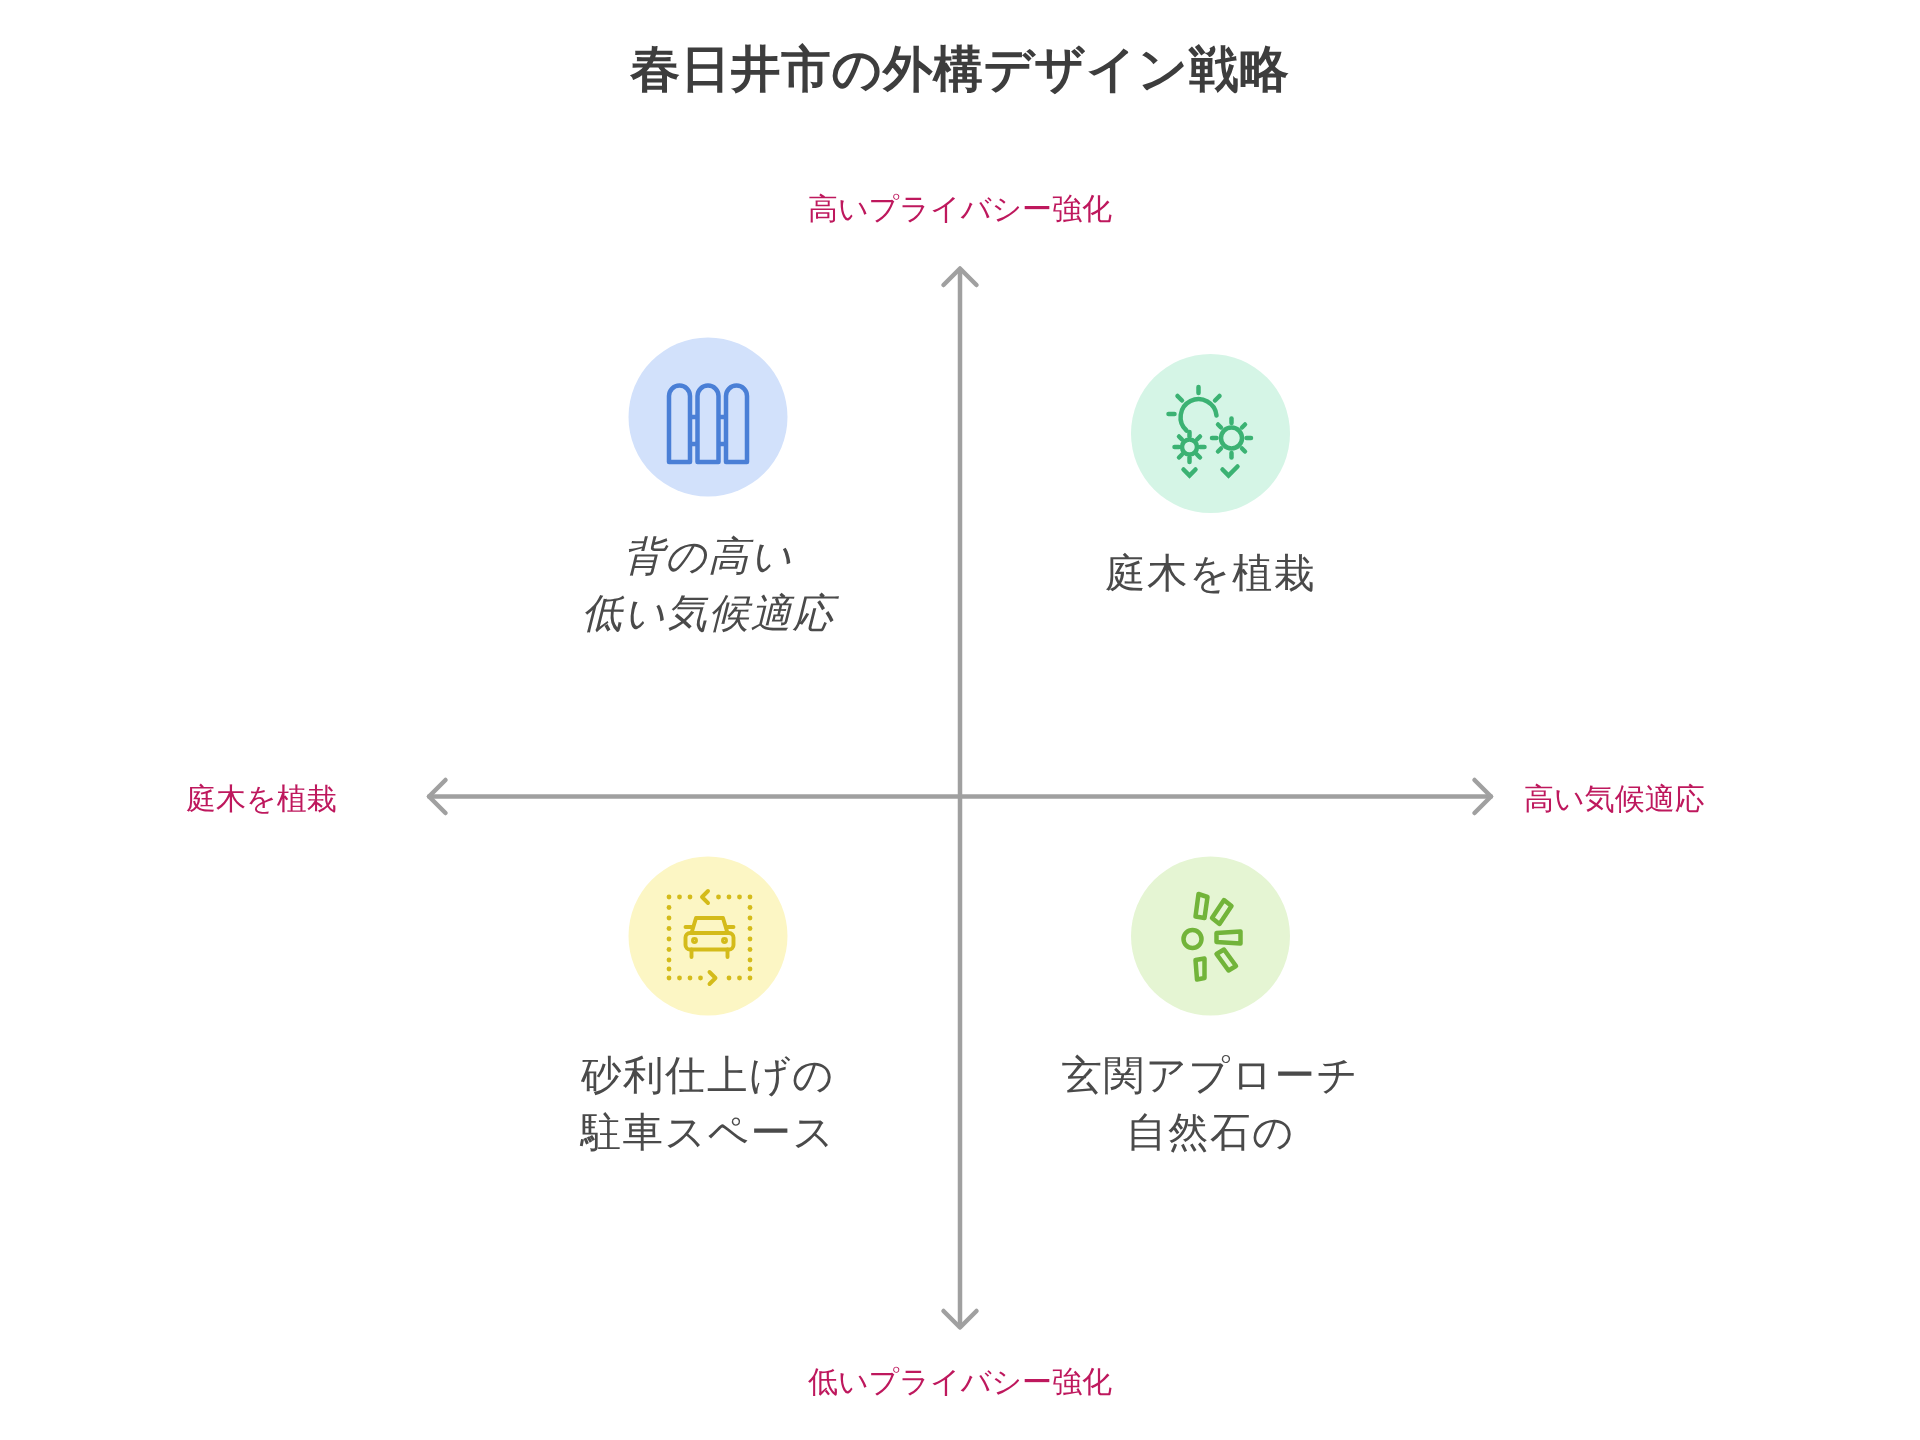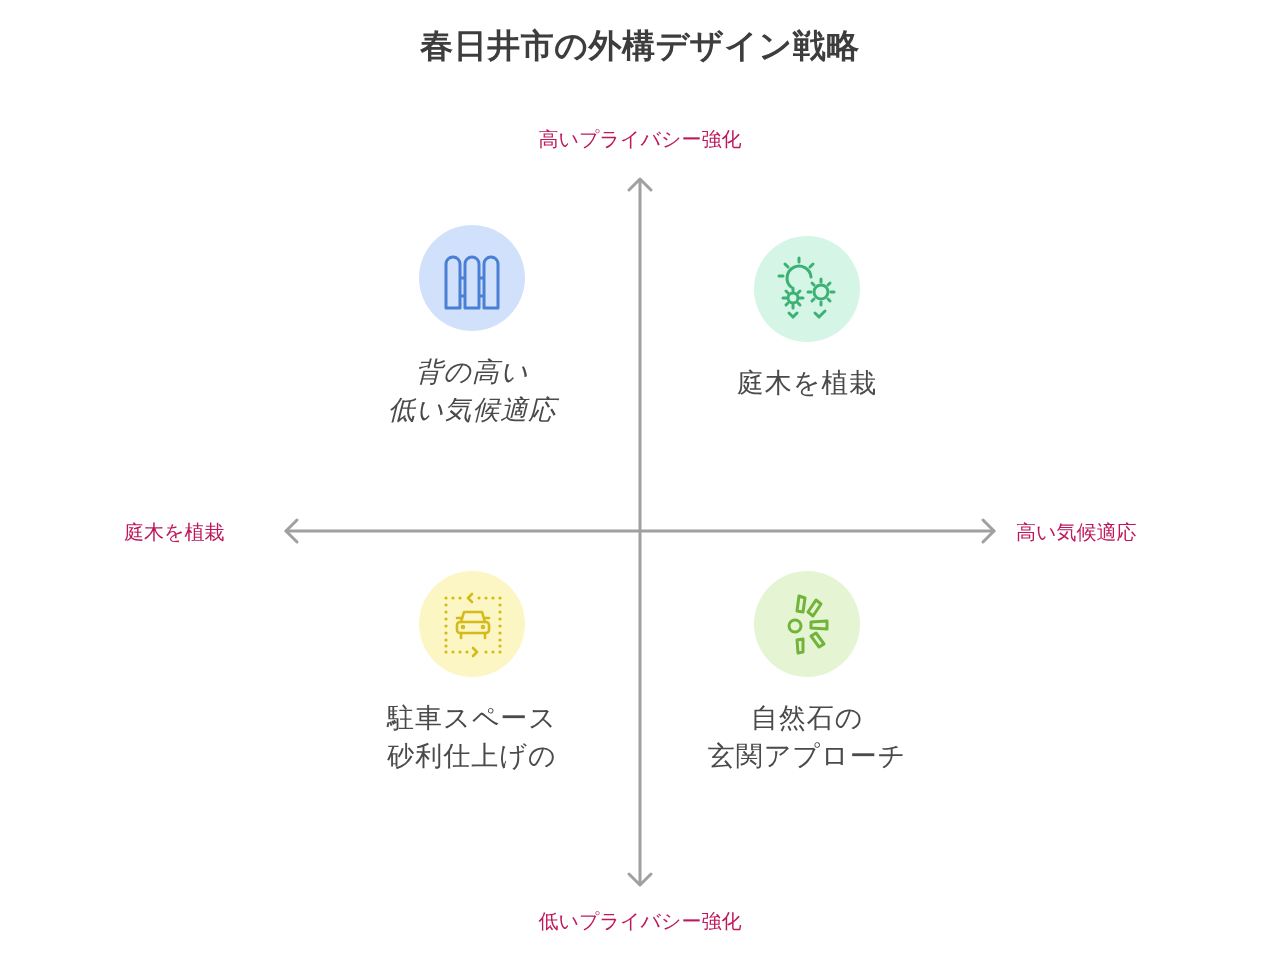--- a/index.html
+++ b/index.html
@@ -207,35 +207,35 @@
         <line x1="29" y1="34" x2="25" y2="34"></line>
         <line x1="53" y1="34" x2="57" y2="34"></line>
         <line x1="29" y1="49" x2="29" y2="54"></line>
         <line x1="53" y1="49" x2="53" y2="54"></line>
         <circle cx="31" cy="43" r="1"></circle>
         <circle cx="51" cy="43" r="1"></circle>
       </g>
     </svg>
   </div>
   <div class="q-label">
+    <span>砂利仕上げの</span>
     <span>駐車スペース</span>
-    <span>砂利仕上げの</span>
   </div>
 </div>
 
 <div class="quadrant" style="left:647px; top:571px;">
   <div class="icon-circle" style="background:#e5f5d3;">
     <svg viewBox="0 0 80 80">
       <g fill="none" stroke="#72b43a" stroke-width="3" stroke-linejoin="round">
         <circle cx="28" cy="42" r="6"></circle>
         <path d="M32 12 L38 14 L36 28 L30 27 Z"></path>
         <path d="M49 16 L54 20 L46 32 L41 28 Z"></path>
         <path d="M44 38 L60 37 L60 45 L44 44 Z"></path>
         <path d="M44 52 L49 49 L57 60 L52 63 Z"></path>
         <path d="M30 56 L36 55 L36 68 L31 69 Z"></path>
       </g>
     </svg>
   </div>
   <div class="q-label">
+    <span>玄関アプローチ</span>
     <span>自然石の</span>
-    <span>玄関アプローチ</span>
   </div>
 </div>
 
 </body></html>

